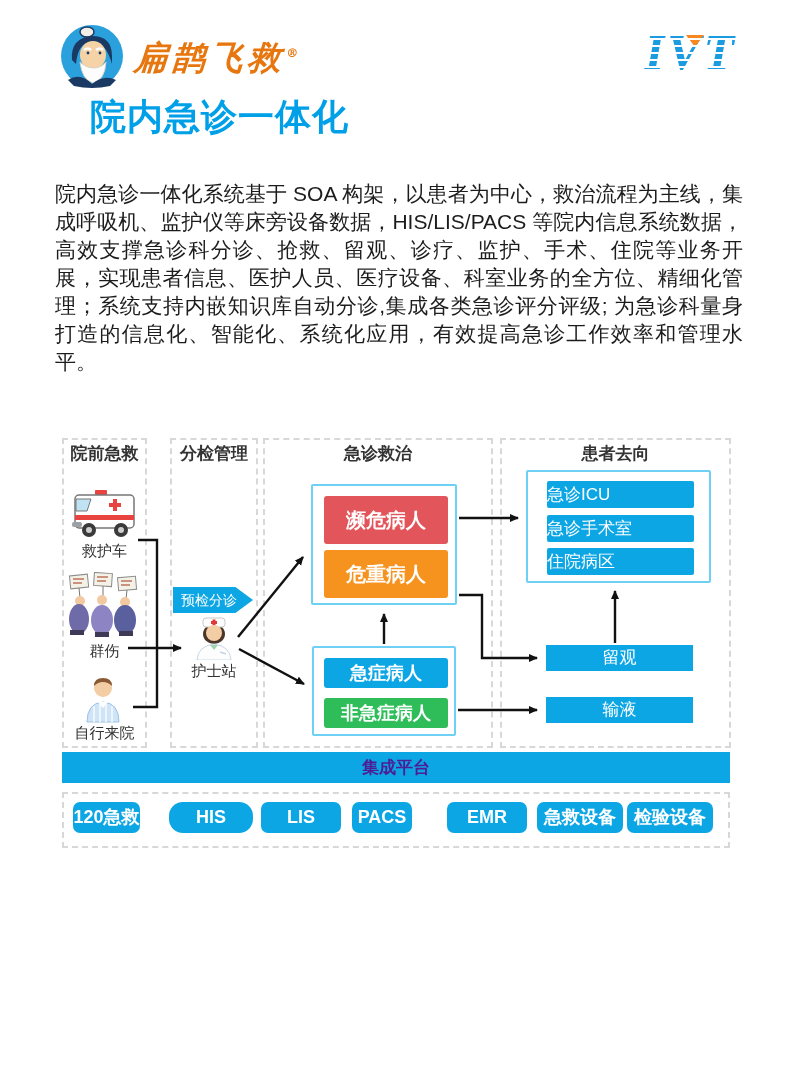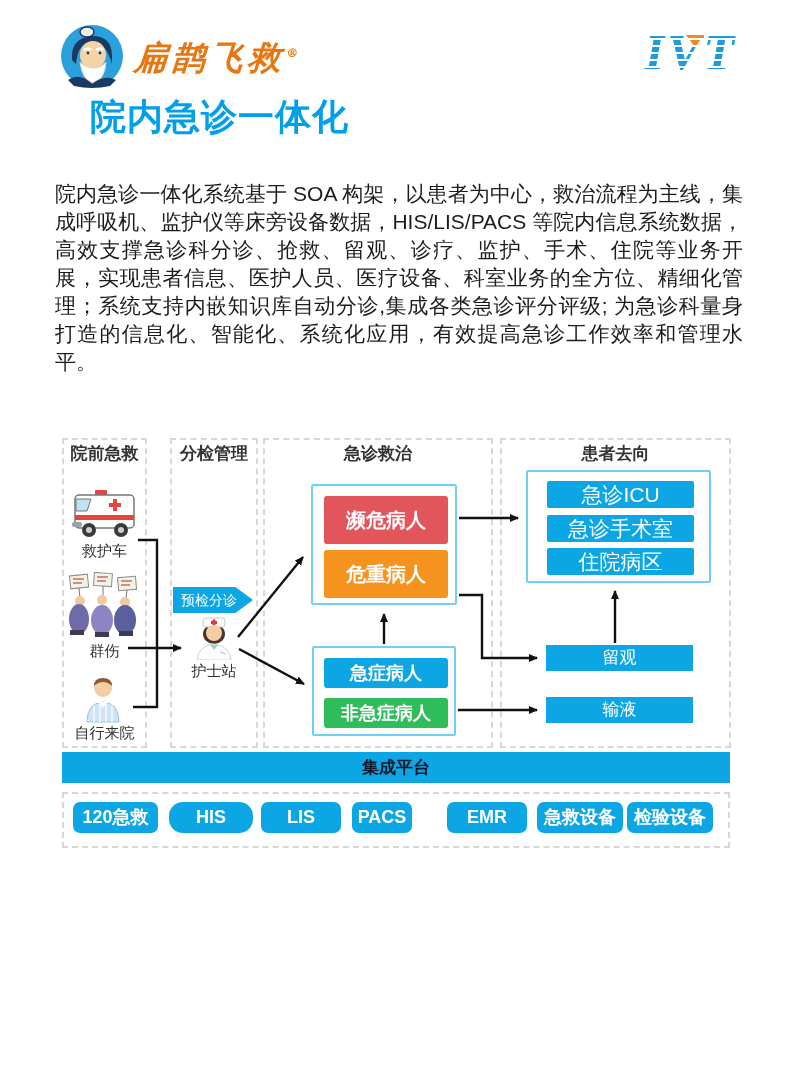--- a/index.html
+++ b/index.html
@@ -53,35 +53,35 @@
   .box-urgent   { left:262px; top:216px; width:144px; height:90px; }
   .tri-bar { position:absolute; left:11px; width:124px; border-radius:3px; color:#fff;
              font-weight:bold; text-align:center; }
   .bar-red    { top:10px;  height:48px; line-height:48px; font-size:20px; background:#e2555a; }
   .bar-orange { top:64px;  height:48px; line-height:48px; font-size:20px; background:#f6921e; }
   .bar-blue   { top:10px;  height:30px; line-height:30px; font-size:18px; background:#0da6e4; left:10px;}
   .bar-green  { top:50px;  height:30px; line-height:30px; font-size:18px; background:#2ebd59; left:10px;}
 
   .box-dest { left:476px; top:40px; width:185px; height:113px; }
   .dest-btn { position:absolute; left:19px; width:147px; height:27px; background:#0da6e4;
-              color:#fff; font-size:21px; line-height:27px; text-align:center; border-radius:2px; }
+              color:#fff; font-size:17px; line-height:27px; border-radius:2px; }
   .dest-1 { top:9px; } .dest-2 { top:43px; } .dest-3 { top:76px; }
 
   .flow-bar { position:absolute; left:496px; width:147px; height:26px; background:#0da6e4;
               color:#fff; font-size:17px; line-height:26px; text-align:center; }
   .bar-obs { top:215px; } .bar-inf { top:267px; }
 
   .platform-bar { position:absolute; left:12px; top:322px; width:668px; height:31px;
-                  background:#0da6e4; color:#0f172a; font-size:17px; font-weight:bold;
+                  background:#0da6e4; color:#4c1d95; font-size:17px; font-weight:bold;
                   line-height:31px; text-align:center; }
   .device-box { position:absolute; left:12px; top:362px; width:668px; height:56px;
                 border:2px dashed #d8d8d8; }
   .dev-btn { position:absolute; top:372px; height:31px; background:#0da6e4; border-radius:7px;
              color:#fff; font-size:18px; font-weight:600; line-height:31px; text-align:center; }
-  .dev-1 { left:23px;  width:85px; } .dev-2 { left:119px; width:84px;border-radius:14px; }
+  .dev-1 { left:23px;  width:67px; } .dev-2 { left:119px; width:84px;border-radius:14px; }
   .dev-3 { left:211px; width:80px; } .dev-4 { left:302px; width:60px; }
   .dev-5 { left:397px; width:80px; } .dev-6 { left:487px; width:86px; }
   .dev-7 { left:577px; width:86px; }
 
   .conn { position:absolute; left:0; top:0; width:694px; height:430px; pointer-events:none; }
 </style>
 </head>
 <body>
 
 <div class="page">

